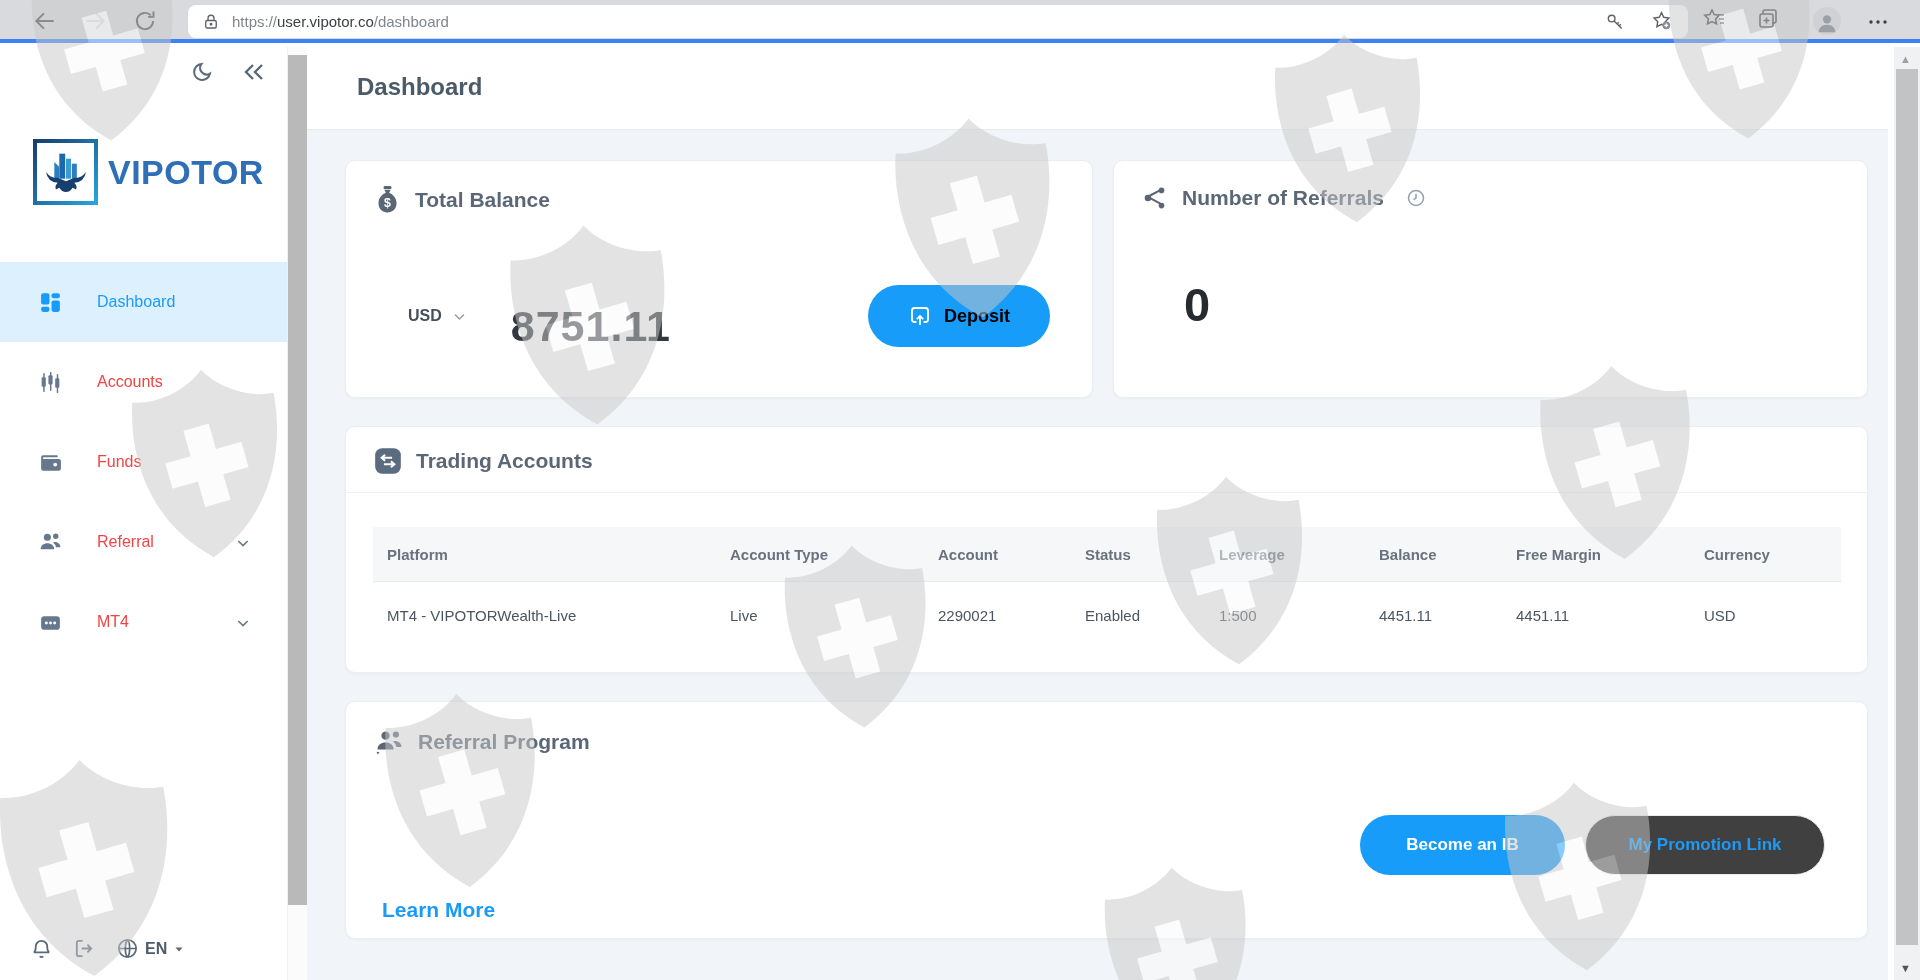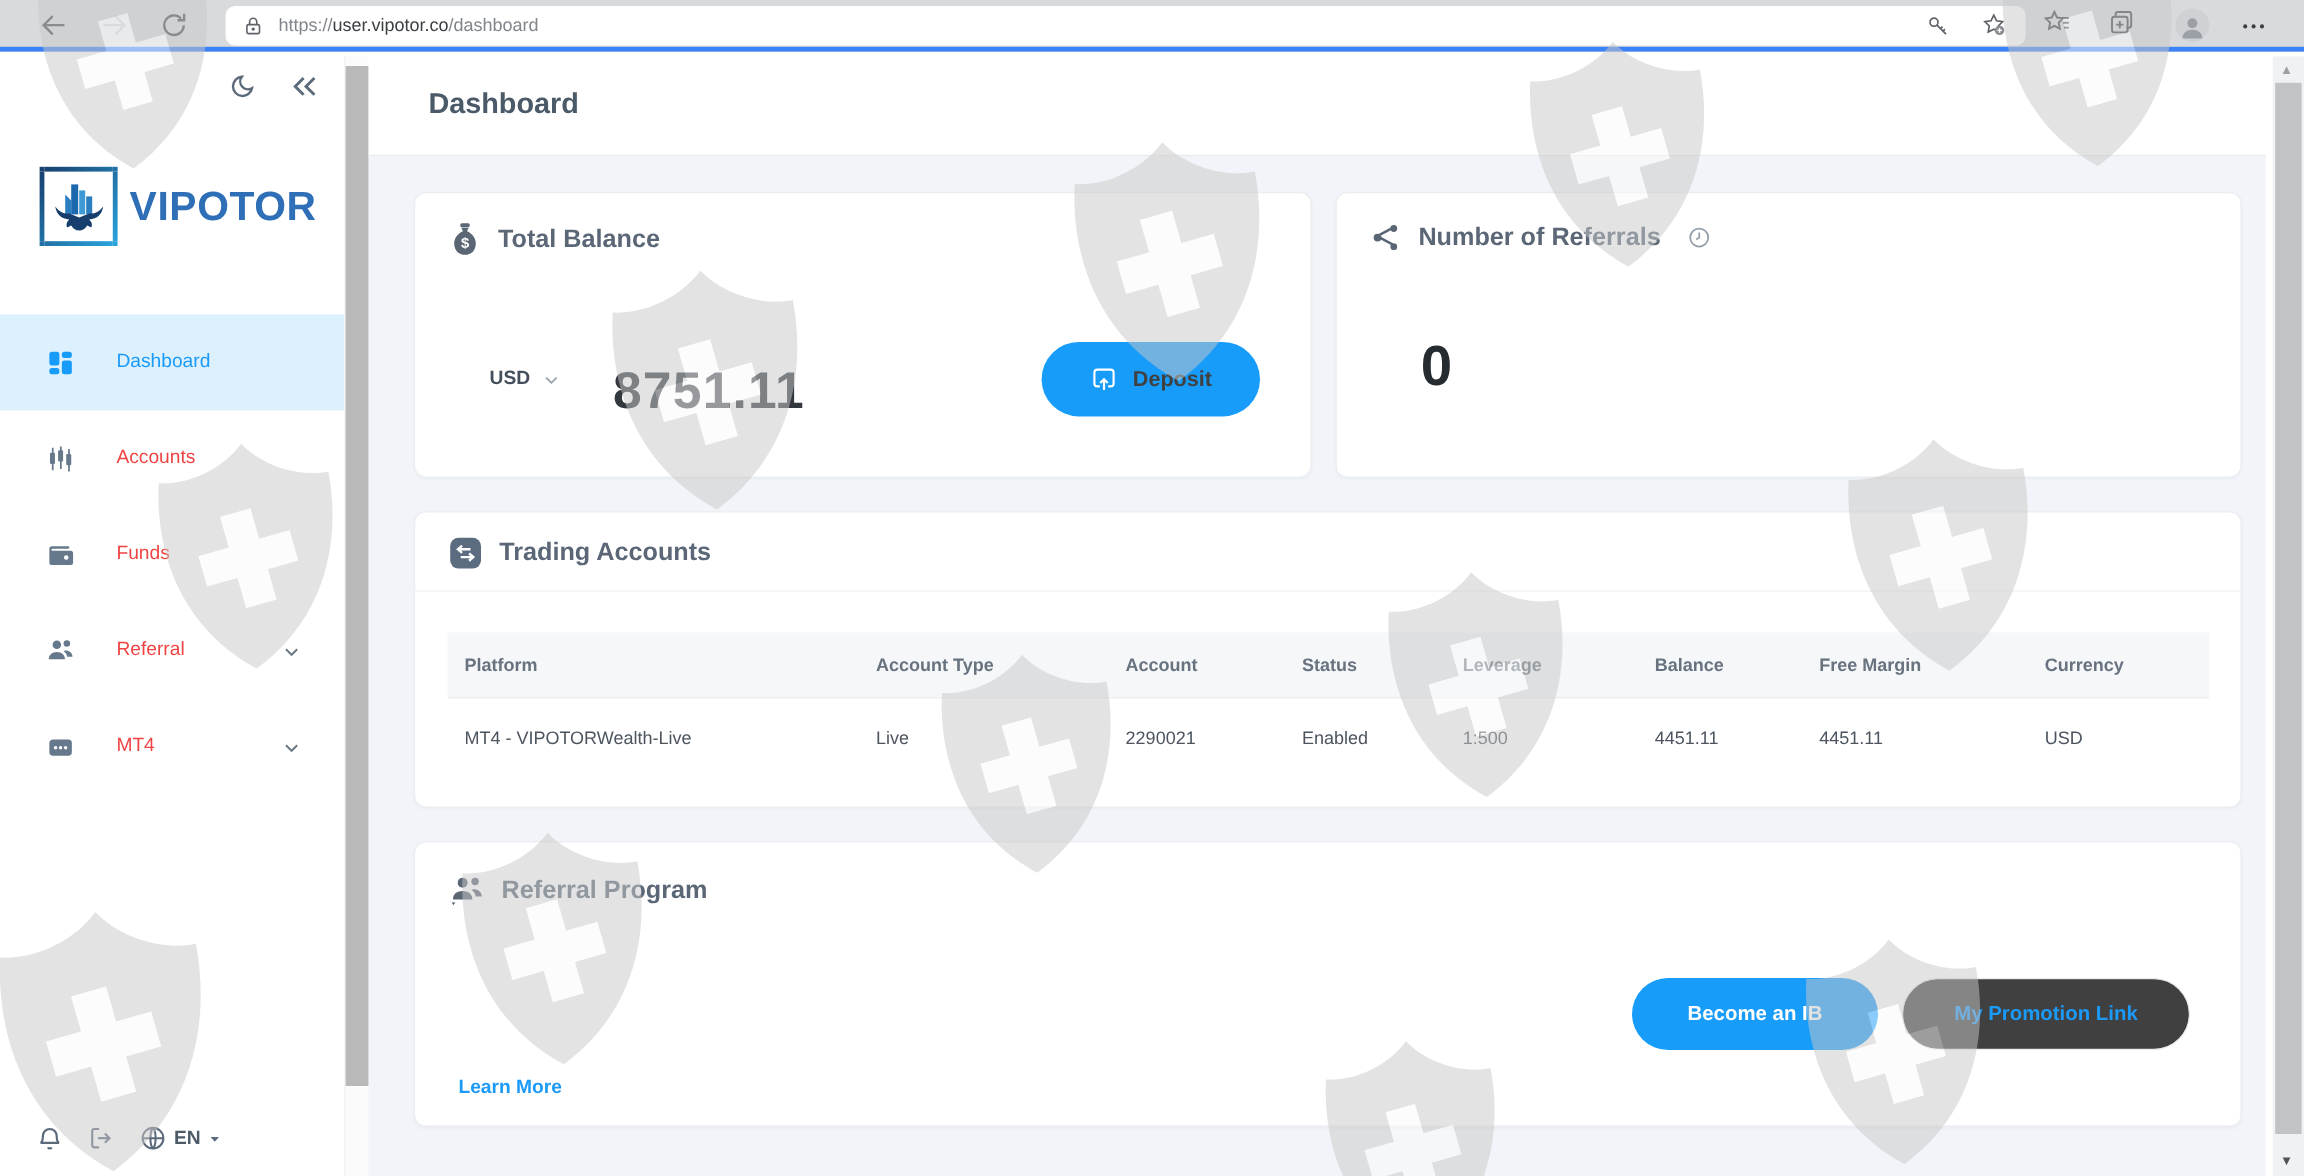--- a/index.html
+++ b/index.html
@@ -49,34 +49,34 @@
 
   .card { position:absolute; background:#fff; border:1px solid #ebedf1; border-radius:10px; box-shadow:0 1px 3px rgba(40,50,60,0.04); }
   .card-head { position:absolute; left:28px; top:24px; display:flex; align-items:center; gap:14px; }
   .card-title { font-size:21px; font-weight:bold; color:#5b6776; }
 
   .card-balance { left:38px; top:30px; width:748px; height:238px; }
   .bal-row { position:absolute; left:62px; top:124px; height:62px; display:flex; align-items:center; }
   .cur-select { display:flex; align-items:center; gap:10px; cursor:pointer; }
   .cur-select .cur { font-size:16px; font-weight:bold; color:#454f5b; }
   .amount { margin-left:44px; font-size:43px; font-weight:800; color:#33383e; letter-spacing:1px;margin-top:20px; }
-  .deposit-btn { position:absolute; right:42px; top:124px; width:182px; height:62px; border:none; border-radius:31px; background:#189cfa; color:#404040; font-size:18px; font-weight:bold; display:flex; align-items:center; justify-content:center; gap:12px; cursor:pointer; font-family:inherit; }
+  .deposit-btn { position:absolute; right:42px; top:124px; width:182px; height:62px; border:none; border-radius:31px; background:#189cfa; color:#000000; font-size:18px; font-weight:bold; display:flex; align-items:center; justify-content:center; gap:12px; cursor:pointer; font-family:inherit; }
 
   .card-referrals { left:806px; top:30px; width:755px; height:238px; }
   .ref-count { position:absolute; left:70px; top:116px; font-size:47px; font-weight:800; color:#262b30; }
 
   .card-trading { left:38px; top:296px; width:1523px; height:247px; }
   .trading-divider { position:absolute; left:0; right:0; top:65px; height:1px; background:#eef0f3; }
   .table-header { position:absolute; left:27px; top:100px; width:1468px; height:54px; background:#f5f7f9; display:grid; grid-template-columns:343px 208px 147px 134px 160px 137px 188px 1fr; align-items:center; padding-left:14px; }
   .table-header div { font-size:15px; font-weight:bold; color:#68737f; }
   .table-row { position:absolute; left:27px; top:154px; width:1468px; height:68px; border-top:1px solid #e8ebee; display:grid; grid-template-columns:343px 208px 147px 134px 160px 137px 188px 1fr; align-items:center; padding-left:14px; cursor:pointer; }
   .table-row div { font-size:15px; color:#4c555f; }
 
   .card-refprog { left:38px; top:571px; width:1523px; height:238px; }
-  .learn-more { position:absolute; left:36px; top:196px; font-size:16px; font-weight:bold; color:#1b9af7; cursor:pointer; }
+  .learn-more { position:absolute; left:36px; top:196px; font-size:21px; font-weight:bold; color:#1b9af7; cursor:pointer; }
   .ib-btn { position:absolute; right:302px; top:113px; width:205px; height:60px; border:none; border-radius:30px; background:#189cfa; color:#fff; font-size:17px; font-weight:bold; cursor:pointer; font-family:inherit; }
   .promo-btn { position:absolute; right:42px; top:113px; width:240px; height:60px; border:1px solid #e9ebef; border-radius:30px; background:#404040; color:#1b9af7; font-size:17px; font-weight:bold; cursor:pointer; font-family:inherit; }
 
   
   .page-scrollbar { position:absolute; right:0; top:0; width:26px; height:100%; background:#f0f1f2; }
   .page-scrollbar .up { position:absolute; top:6px; left:6px; color:#9aa0a6; font-size:11px; }
   .page-scrollbar .pthumb { position:absolute; top:22px; left:2px; width:22px; height:876px; background:#c1c3c5; }
   .page-scrollbar .down { position:absolute; bottom:6px; left:6px; color:#4f5459; font-size:11px; }
 
   

